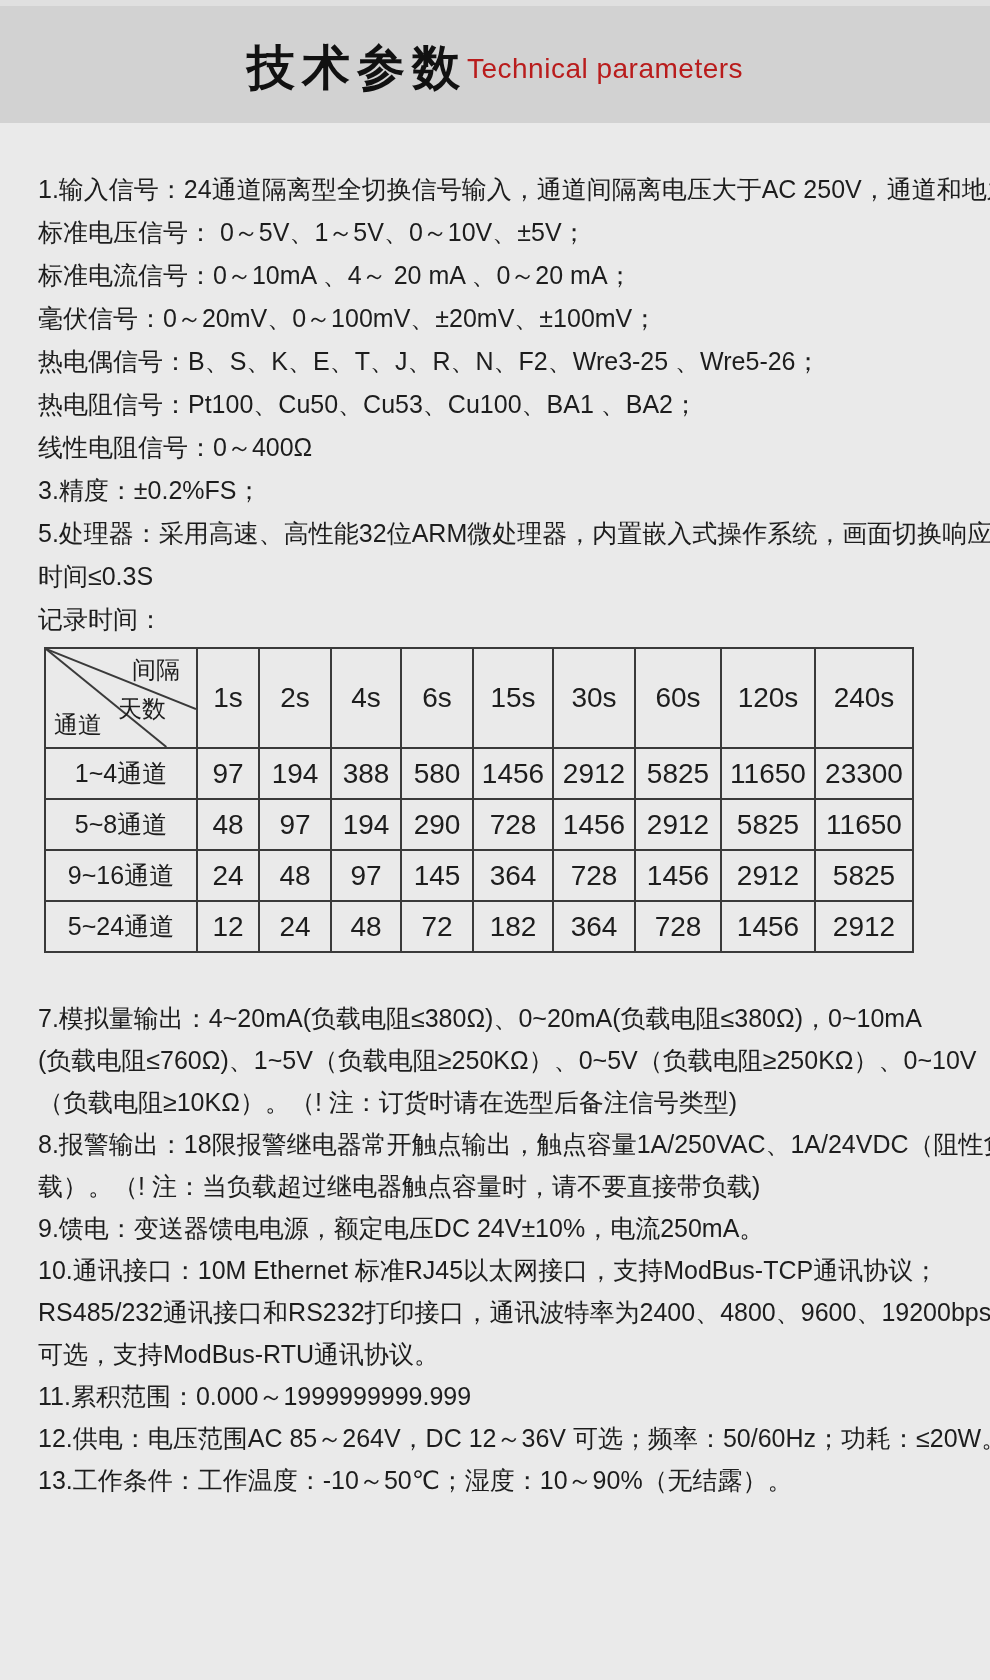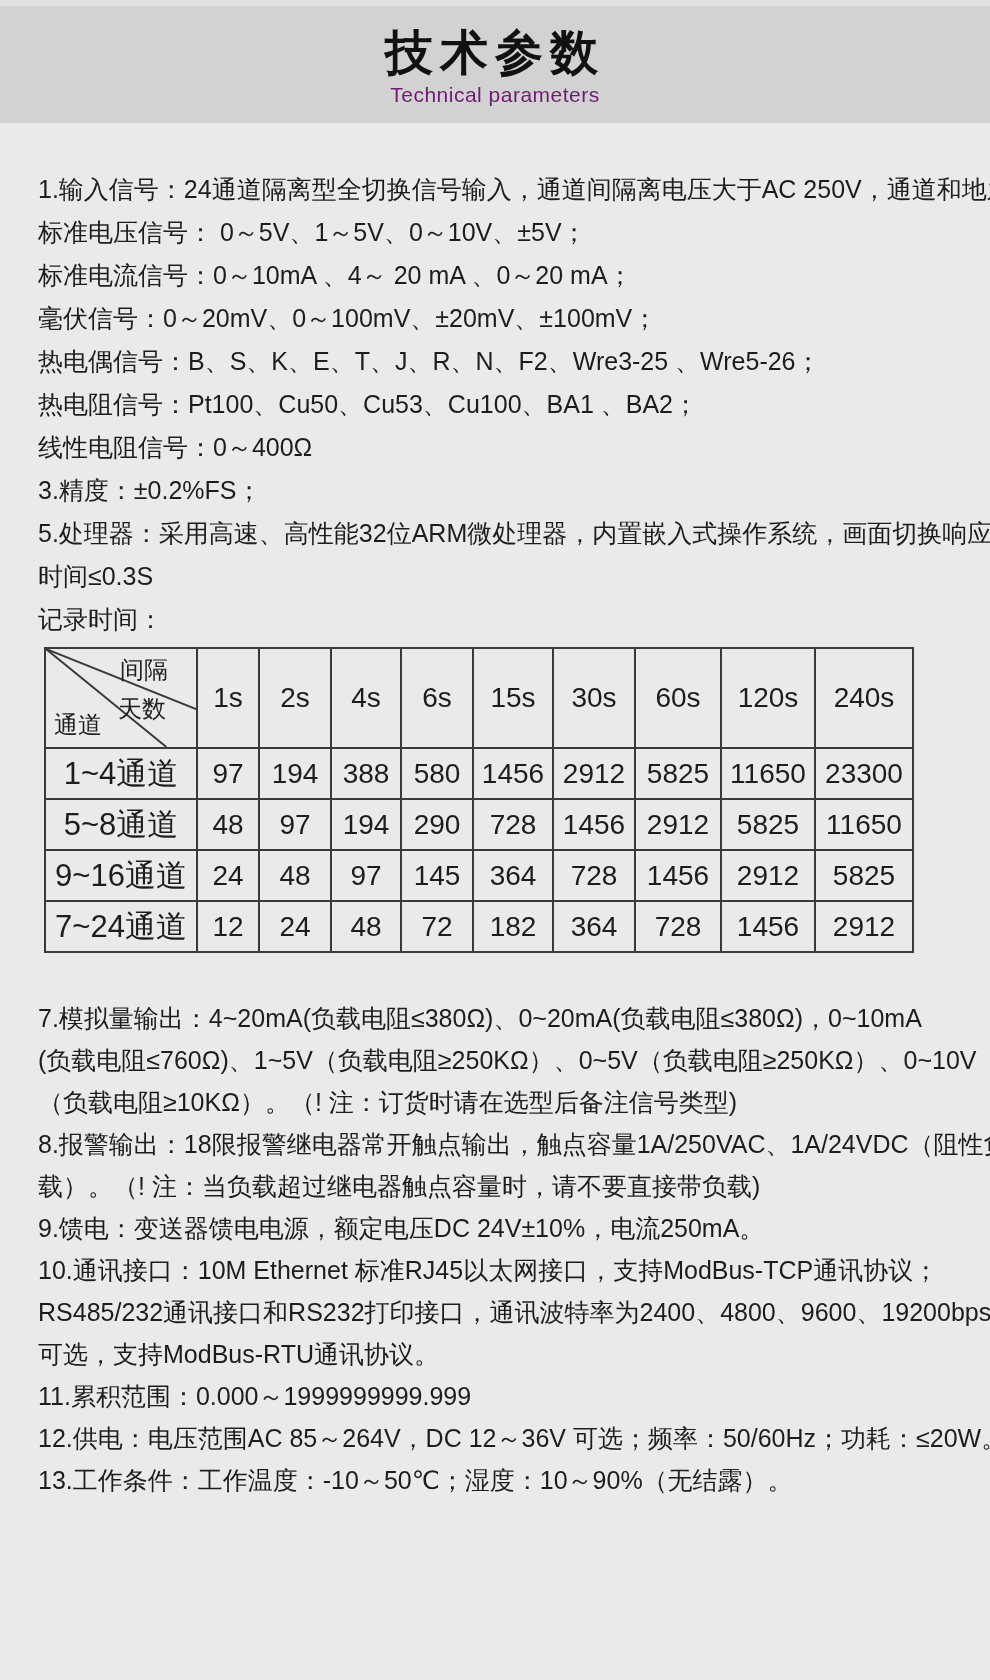--- a/index.html
+++ b/index.html
@@ -8,29 +8,29 @@
     background: #eaeaea;
     font-family: "Liberation Sans", "DejaVu Sans", sans-serif;
     color: #1d1d1d;
     overflow: hidden;
   }
   .top-strip {
     height: 6px; background: #e0e0e0;
   }
   .header-band {
     height: 117px; background: #d2d2d2;
-    display: flex; flex-direction: column; align-items: center; justify-content: center;
+    display: flex; flex-direction: row; align-items: center; justify-content: center;
     padding-top: 6px; box-sizing: border-box;
   }
   .page-title {
     font-size: 48px; font-weight: 700; color: #111;
     letter-spacing: 7px; line-height: 52px;
   }
   .page-subtitle {
-    font-size: 21px; font-weight: 400; color: #701a75;
+    font-size: 28px; font-weight: 400; color: #b91c1c;
     letter-spacing: 0.5px; line-height: 28px; margin-top: 2px;
   }
   .content {
     padding: 45px 38px 0 38px;
   }
   .spec-line {
     font-size: 25px; line-height: 43px; height: 43px;
     white-space: nowrap; letter-spacing: 0px;
   }
   .section-b .spec-line { line-height: 42px; height: 42px; }
@@ -40,25 +40,25 @@
     table-layout: fixed;
     background: #eaeaea;
   }
   table.record-table td, table.record-table th {
     border: 2px solid #3a3a3a;
     text-align: center; vertical-align: middle;
     font-weight: 400; padding: 0;
   }
   th.interval-cell { font-size: 28px; height: 98px; }
   td.value-cell { font-size: 28px; height: 49px; }
-  td.channel-cell { font-size: 31px; text-align: left; padding-left: 6px; }
+  td.channel-cell { font-size: 25px; text-align: left; padding-left: 6px; }
   th.corner-cell { position: relative; overflow: hidden; }
   .corner-svg { position: absolute; left: 0; top: 0; width: 100%; height: 100%; }
   .corner-label { position: absolute; font-size: 24px; font-weight: 400; }
-  .corner-interval { top: 5px; right: 28px; }
+  .corner-interval { top: 5px; right: 16px; }
   .corner-days { bottom: 22px; right: 30px; }
   .corner-channel { bottom: 6px; left: 8px; }
 </style>
 </head>
 <body>
 
 <div class="top-strip"></div>
 
 <div class="header-band">
   <div class="page-title">技术参数</div>
@@ -145,21 +145,21 @@
       <td class="value-cell">48</td>
       <td class="value-cell">97</td>
       <td class="value-cell">145</td>
       <td class="value-cell">364</td>
       <td class="value-cell">728</td>
       <td class="value-cell">1456</td>
       <td class="value-cell">2912</td>
       <td class="value-cell">5825</td>
     </tr>
     <tr>
-      <td class="value-cell channel-cell">7~24通道</td>
+      <td class="value-cell channel-cell">5~24通道</td>
       <td class="value-cell">12</td>
       <td class="value-cell">24</td>
       <td class="value-cell">48</td>
       <td class="value-cell">72</td>
       <td class="value-cell">182</td>
       <td class="value-cell">364</td>
       <td class="value-cell">728</td>
       <td class="value-cell">1456</td>
       <td class="value-cell">2912</td>
     </tr>

